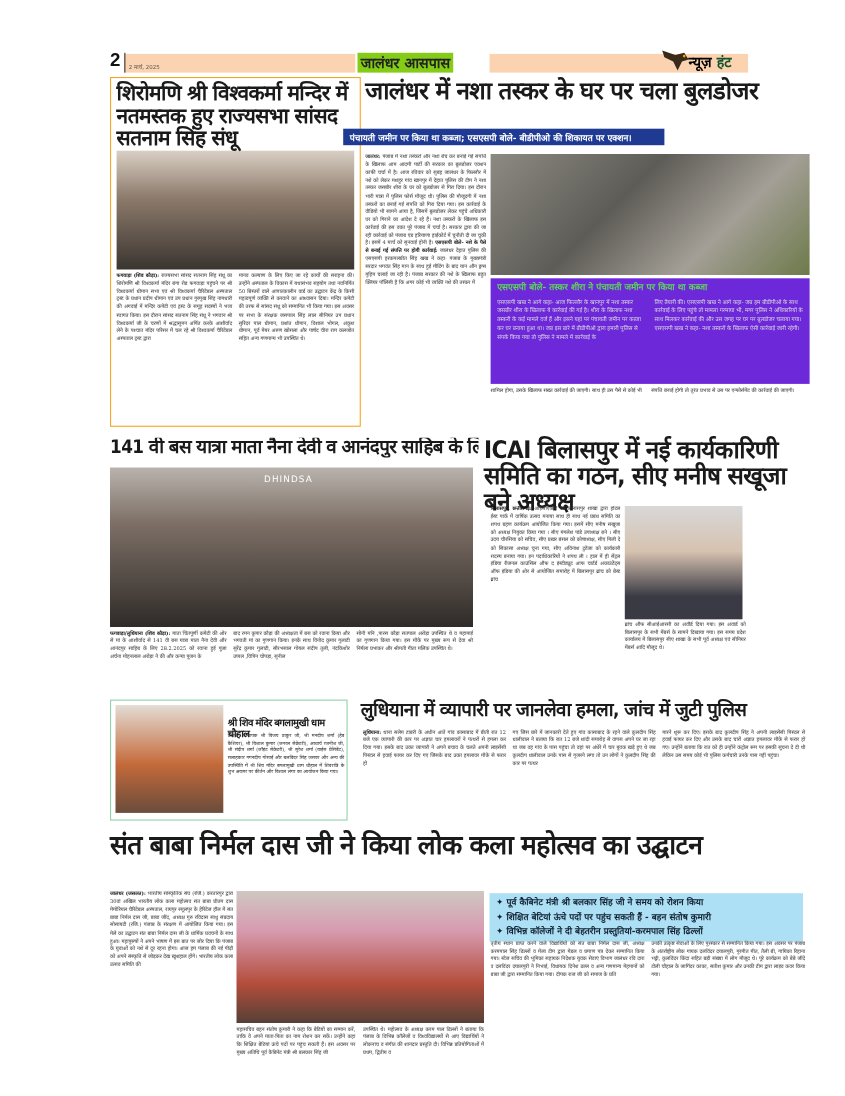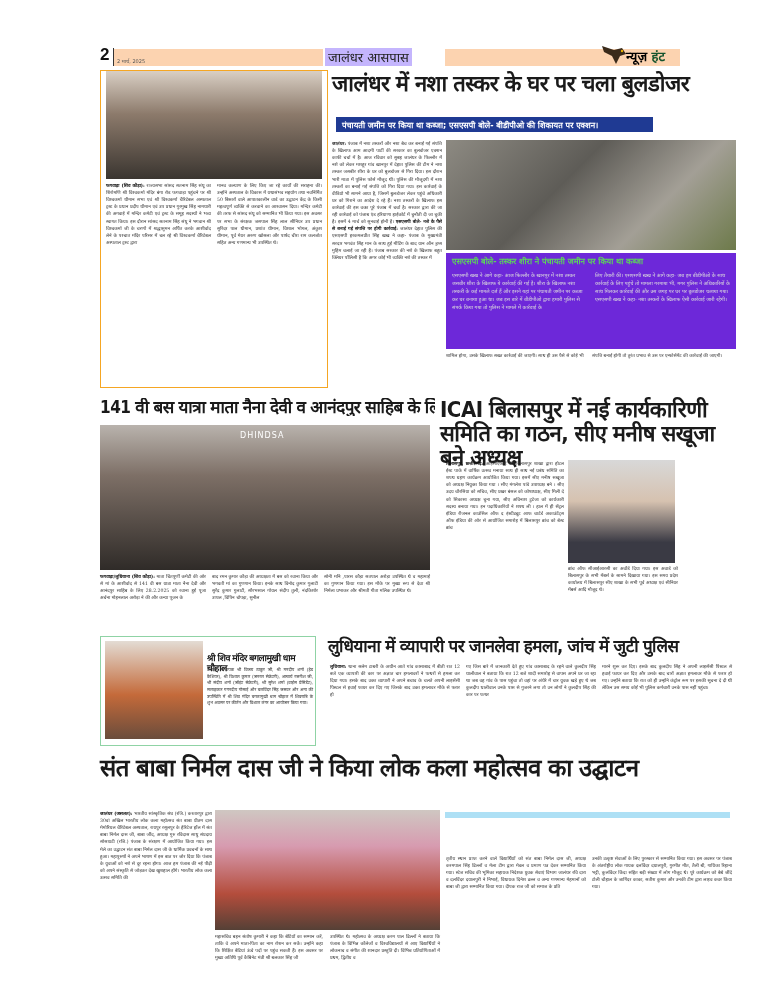--- a/index.html
+++ b/index.html
@@ -1,21 +1,21 @@
 <!DOCTYPE html>
 <html><head>
 <meta charset="utf-8">
 <style>
 *{box-sizing:border-box;margin:0;padding:0}
 body{width:768px;height:996px;background:#fff;font-family:"DejaVu Sans",sans-serif;position:relative;overflow:hidden;color:#222}
 .abs{position:absolute}
 .hdr-band{background:#fcd3b0}
 .pgno{font-family:"Liberation Sans",sans-serif;font-weight:bold;font-size:17px;color:#111}
 .date{font-size:5px;color:#555}
-.section{font-family:"DejaVu Sans",sans-serif;font-weight:normal;font-size:13px;color:#222;background:#c4b5fd;padding:0 3px}
+.section{font-family:"DejaVu Sans",sans-serif;font-weight:bold;font-size:13px;color:#222;background:#84cc16;padding:0 3px}
 .logo{font-weight:bold;font-size:13px}
 .hl{font-family:"DejaVu Sans Condensed","DejaVu Sans",sans-serif;font-weight:bold;color:#1a1a1a;line-height:1.08;letter-spacing:-0.5px}
 .body{font-family:"DejaVu Serif",serif;font-size:4.6px;line-height:1.55;color:#333;text-align:justify}
 .photo{background:linear-gradient(135deg,#b9a89a,#7a6a5e 50%,#c9b8a6)}
 .box-or{border:1px solid #f5a623}
 .box-gr{border:1.5px solid #8fd3a5}
 .sub-blue{background:#1f3a93;color:#fff;font-weight:bold;font-size:8px;padding:2px 6px;white-space:nowrap}
 .darkbox{background:#6d28d9;color:#ddd;font-size:5px;line-height:1.6;padding:3px 6px}
 .darkbox .t{color:#5dd45a;font-weight:bold;font-size:8px;margin-bottom:2px}
 .lblue{background:#aee0f5;font-weight:bold;font-size:8px;color:#123;padding:3px 6px;line-height:1.6}
@@ -31,29 +31,30 @@
 <div class="abs section" style="left:325px;top:48px">जालंधर आसपास</div>
 <div class="abs" style="left:600px;top:42px;width:28px;height:24px">
   <svg width="28" height="24" viewBox="0 0 28 24">
       <path d="M2 4 L14 8 L22 6 L26 12 L20 14 L16 22 L12 14 L4 10 Z" fill="#3a2a1a"></path>
       <circle cx="22" cy="9" r="1.2" fill="#e7b000"></circle>
     </svg>
 </div>
 <div class="abs logo" style="left:626px;top:47px"><span style="color:#000000">न्यूज़</span> <span style="color:#14532d">हंट</span></div>
 
 <div class="abs box-or" style="left:100px;top:70px;width:228px;height:318px">
+  <div class="hl" style="font-size:19px;padding:4px 5px 0;height:66px">शिरोमणि श्री विश्वकर्मा मन्दिर में नतमस्तक हुए राज्यसभा सांसद सतनाम सिंह संधू</div>
   <div class="photo" style="margin:0 5px;height:108px;background:linear-gradient(180deg,#d9cfc4 0%,#8c7a6b 40%,#3a3530 100%)"></div>
   <div style="display:flex;gap:6px;padding:3px 5px">
     <div class="body" style="flex:1"><b style="color:#111">फगवाड़ा (शिव कौड़ा):</b> <span>राज्यसभा सांसद सतनाम सिंह संधू का शिरोमणि श्री विश्वकर्मा मंदिर बंगा रोड फगवाड़ा पहुंचने पर श्री विश्वकर्मा धीमान सभा एवं श्री विश्वकर्मा चैरिटेबल अस्पताल ट्रस्ट के प्रधान प्रदीप धीमान एवं उप प्रधान गुरमुख सिंह नामधारी की अगवाई में मन्दिर कमेटी एवं ट्रस्ट के समूह सदस्यों ने भव्य स्वागत किया। इस दौरान सांसद सतनाम सिंह संधू ने भगवान श्री विश्वकर्मा जी के चरणों में श्रद्धासुमन अर्पित करके आशीर्वाद लेने के पश्चात मंदिर परिसर में चल रहे श्री विश्वकर्मा चैरिटेबल अस्पताल ट्रस्ट द्वारा</span></div>
     <div class="body" style="flex:1">मानव कल्याण के लिए किए जा रहे कार्यों की सराहना की। उन्होंने अस्पताल के विकास में यथासंभव सहयोग तथा नवनिर्मित 50 बिस्तरों वाले आपातकालीन वार्ड का उद्घाटन केंद्र के किसी महत्वपूर्ण व्यक्ति से करवाने का आश्वासन दिया। मन्दिर कमेटी की तरफ से सांसद संधू को सम्मानित भी किया गया। इस अवसर पर सभा के संरक्षक जसपाल सिंह लाल सीनियर उप प्रधान सुरिंदर पाल धीमान, प्रशांत धीमान, विशाल भोगल, अंकुश धीमान, पूर्व मेयर अरुण खोसला और पार्षद चीरा राम कलजोत सहित अन्य गणमान्य भी उपस्थित थे।</div>
   </div>
 </div>
 
 <div class="abs hl" style="left:332px;top:72px;width:400px;font-size:22px">जालंधर में नशा तस्कर के घर पर चला बुलडोजर</div>
-<div class="abs sub-blue" style="left:336px;top:117px;width:317px">पंचायती जमीन पर किया था कब्जा; एसएसपी बोले- बीडीपीओ की शिकायत पर एक्शन।</div>
+<div class="abs sub-blue" style="left:312px;top:117px;width:292px">पंचायती जमीन पर किया था कब्जा; एसएसपी बोले- बीडीपीओ की शिकायत पर एक्शन।</div>
 <div class="abs body" style="left:332px;top:140px;width:110px;height:248px;overflow:hidden">
   <b>जालंधर:</b> <span>पंजाब में नशा तस्करों और नशा बेच कर बनाई गई संपत्ति के खिलाफ आम आदमी पार्टी की सरकार का बुलडोजर एक्शन काफी चर्चा में है। आज रविवार को सुबह जालंधर के फिल्लौर में नशे को लेकर मशहूर गांव खानपुर में देहात पुलिस की टीम ने नशा तस्कर जसबीर शीरा के घर को बुलडोजर से गिरा दिया। इस दौरान भारी मात्रा में पुलिस फोर्स मौजूद थी। पुलिस की मौजूदगी में नशा तस्करों का बनाई गई संपत्ति को गिरा दिया गया। इस कार्रवाई के वीडियो भी सामने आया है, जिसमें बुलडोजर लेकर पहुंचे अधिकारी घर को गिराने का आदेश दे रहे हैं। नशा तस्करों के खिलाफ इस कार्रवाई की इस वक्त पूरे पंजाब में चर्चा है। सरकार द्वारा की जा रही कार्रवाई को पंजाब एंड हरियाणा हाईकोर्ट में चुनौती दी जा चुकी है। इसमें 4 मार्च को सुनवाई होनी है।</span> <b style="color:#111">एसएसपी बोले- नशे के पैसे से बनाई गई संपत्ति पर होगी कार्रवाई:</b> <span>जालंधर देहात पुलिस की एसएसपी हरकमलप्रीत सिंह खख ने कहा- पंजाब के मुख्यमंत्री सरदार भगवंत सिंह मान के साथ हुई मीटिंग के बाद यान ऑन ड्रग्स मुहिम चलाई जा रही है। पंजाब सरकार की नशे के खिलाफ बहुत क्लियर पॉलिसी है कि अगर कोई भी व्यक्ति नशे की तस्कर में</span>
 </div>
 <div class="abs photo" style="left:446px;top:140px;width:290px;height:110px;background:linear-gradient(135deg,#8d8a82,#5e5c57 40%,#a39f96 70%,#6d7a4a)"></div>
 <div class="abs darkbox" style="left:446px;top:253px;width:290px;height:96px">
   <div class="t">एसएसपी बोले- तस्कर शीरा ने पंचायती जमीन पर किया था कब्जा</div>
   <div style="display:flex;gap:8px">
     <div style="flex:1">एसएसपी खख ने आगे कहा- आज फिल्लौर के खानपुर में नशा तस्कर जसबीर शीरा के खिलाफ ये कार्रवाई की गई है। शीरा के खिलाफ नशा तस्करी के कई मामले दर्ज हैं और इसने यहां पर पंचायती जमीन पर कब्जा कर घर बनाया हुआ था। जब इस बारे में बीडीपीओ द्वारा हमारी पुलिस से संपर्क किया गया तो पुलिस ने मामले में कार्रवाई के</div>
     <div style="flex:1">लिए तैयारी की। एसएसपी खख ने आगे कहा- जब हम बीडीपीओ के साथ कार्रवाई के लिए पहुंचे तो मामला गरमाया भी, मगर पुलिस ने अधिकारियों के साथ मिलकर कार्रवाई की और उस जगह पर घर पर बुलडोजर चलाया गया। एसएसपी खख ने कहा- नशा तस्करों के खिलाफ ऐसी कार्रवाई जारी रहेगी।</div>
   </div>
@@ -80,19 +81,22 @@
   <div class="body" style="position:absolute;left:106px;top:30px;width:106px;font-size:4.3px">प्रधान/ संस्थापक श्री विजय ठाकुर जी, श्री मनदीप शर्मा (हेड कैशियर), श्री विशाल कुमार (जनरल सेक्रेटरी), आचार्य रजनीश जी, श्री संदीप शर्मा (जॉइंट सेक्रेटरी), श्री सुरेश शर्मा (वाईस प्रेसिडेंट), सलाहकार गगनदीप गोसाई और बलविंदर सिंह जसवर और अन्य की उपस्थिति में श्री शिव मंदिर बगलामुखी धाम चौहाल में शिवरात्रि के शुभ अवसर पर कीर्तन और विशाल लंगर का आयोजन किया गया।</div>
 </div>
 
 <div class="abs hl" style="left:328px;top:637px;width:410px;font-size:17px">लुधियाना में व्यापारी पर जानलेवा हमला, जांच में जुटी पुलिस</div>
 <div class="abs body" style="left:330px;top:663px;width:130px"><b style="color:#111">लुधियाना:</b> <span>थाना सलेम टाबरी के अधीन आते गांव कासाबाद में बीती रात 12 बजे एक व्यापारी की कार पर अज्ञात चार हमलावरों ने पत्थरों से हमला कर दिया गया। इसके बाद उक्त व्यापारी ने अपने बचाव के चलते अपनी लाइसेंसी पिस्टल से हवाई फायर कर दिए गए जिसके बाद उक्त हमलावर मौके से फरार हो</span></div>
 <div class="abs body" style="left:466px;top:663px;width:130px">गए जिस बारे में जानकारी देते हुए गांव कासाबाद के रहने वाले कुलदीप सिंह धालीवाल ने बताया कि रात 12 बजे शादी समारोह से वापस अपने घर जा रहा था जब वह गांव के पास पहुंचा तो वहां पर अंधेरे में चार युवक खड़े हुए थे जब कुलदीप धालीवाल उनके पास से गुजरने लगा तो उन लोगों ने कुलदीप सिंह की कार पर पत्थर</div>
 <div class="abs body" style="left:602px;top:663px;width:130px">मारने शुरू कर दिए। इसके बाद कुलदीप सिंह ने अपनी लाइसेंसी पिस्टल से हवाई फायर कर दिए और उसके बाद चारों अज्ञात हमलावर मौके से फरार हो गए। उन्होंने बताया कि रात को ही उन्होंने कंट्रोल रूम पर इसकी सूचना दे दी थी लेकिन उस समय कोई भी पुलिस कर्मचारी उनके पास नहीं पहुंचा।</div>
 
 <div class="abs hl" style="left:100px;top:756px;width:640px;font-size:24px;white-space:nowrap">संत बाबा निर्मल दास जी ने किया लोक कला महोत्सव का उद्घाटन</div>
 <div class="abs lblue" style="left:445px;top:812px;width:285px">
+  <div><span>✦ </span><span>पूर्व कैबिनेट मंत्री श्री बलकार सिंह जी ने समय को रोशन किया</span></div>
+  <div><span>✦ </span><span>शिक्षित बेटियां ऊंचे पदों पर पहुंच सकती हैं - बहन संतोष कुमारी</span></div>
+  <div><span>✦ </span><span>विभिन्न कॉलेजों ने दी बेहतरीन प्रस्तुतियां-करमपाल सिंह ढिल्लों</span></div>
 </div>
 <div class="abs body" style="left:100px;top:810px;width:112px;height:180px;overflow:hidden"><b style="color:#111">जालंधर (जसलत):</b> <span>भारतीय सांस्कृतिक संघ (रजि.) करतारपुर द्वारा 30वां अखिल भारतीय लोक कला महोत्सव संत बाबा प्रीतम दास मेमोरियल चैरिटेबल अस्पताल, रायपुर रसूलपुर के हेरिटेज हॉल में संत बाबा निर्मल दास जी, बाबा जींद, अध्यक्ष गुरु रविदास साधु संप्रदाय सोसायटी (रजि.) पंजाब के संरक्षण में आयोजित किया गया। इस मेले का उद्घाटन संत बाबा निर्मल दास जी के धार्मिक प्रवचनों के साथ हुआ। महापुरुषों ने अपने भाषण में इस बात पर जोर दिया कि पंजाब के युवाओं को नशे से दूर रहना होगा। आज हम पंजाब की नई पीढ़ी को अपने संस्कृति से जोड़कर देख खुशहाल होंगे। भारतीय लोक कला उत्सव समिति की</span></div>
 <div class="abs photo" style="left:215px;top:810px;width:225px;height:120px;background:linear-gradient(180deg,#cfc7c2 0%,#d79bb0 30%,#b44d3c 70%,#554036 100%)"></div>
 <div class="abs body" style="left:215px;top:933px;width:108px">महासचिव बहन संतोष कुमारी ने कहा कि बेटियों का सम्मान करें, ताकि वे अपने माता-पिता का नाम रोशन कर सकें। उन्होंने कहा कि शिक्षित बेटियां ऊंचे पदों पर पहुंच सकती हैं। इस अवसर पर मुख्य अतिथि पूर्व कैबिनेट मंत्री श्री बलकार सिंह जी</div>
 <div class="abs body" style="left:330px;top:933px;width:110px">उपस्थित थे। महोत्सव के अध्यक्ष करम पाल ढिल्लों ने बताया कि पंजाब के विभिन्न कॉलेजों व विश्वविद्यालयों से आए विद्यार्थियों ने लोकनाच व संगीत की शानदार प्रस्तुति दी। विभिन्न प्रतियोगिताओं में प्रथम, द्वितीय व</div>
 <div class="abs body" style="left:446px;top:855px;width:140px;height:135px;overflow:hidden">तृतीय स्थान प्राप्त करने वाले विद्यार्थियों को संत बाबा निर्मल दास जी, अध्यक्ष करमपाल सिंह ढिल्लों व मेला टीम द्वारा मेडल व प्रमाण पत्र देकर सम्मानित किया गया। स्टेज सचिव की भूमिका सहायक निदेशक युवक सेवाएं विभाग जालंधर रवि दारा व दलविंदर दयालपुरी ने निभाई, विधायक दिनेश ढल्ल व अन्य गणमान्य मेहमानों को बाबा जी द्वारा सम्मानित किया गया। दीपक राज जी को समाज के प्रति</div>
 <div class="abs body" style="left:592px;top:855px;width:140px;height:135px;overflow:hidden">उनकी उत्कृष्ट सेवाओं के लिए पुरस्कार से सम्मानित किया गया। इस अवसर पर पंजाब के अंतर्राष्ट्रीय लोक गायक दलविंदर दयालपुरी, गुरमीत मीत, तैली बी, गायिका रिहाना भट्टी, कुलविंदर किंदा सहित बड़ी संख्या में लोग मौजूद थे। पूरे कार्यक्रम को बेबे जींदे टोली चौहाल के जागिंदर काका, सतीश कुमार और उनकी टीम द्वारा लाइव कवर किया गया।</div>
 
 </body></html>

